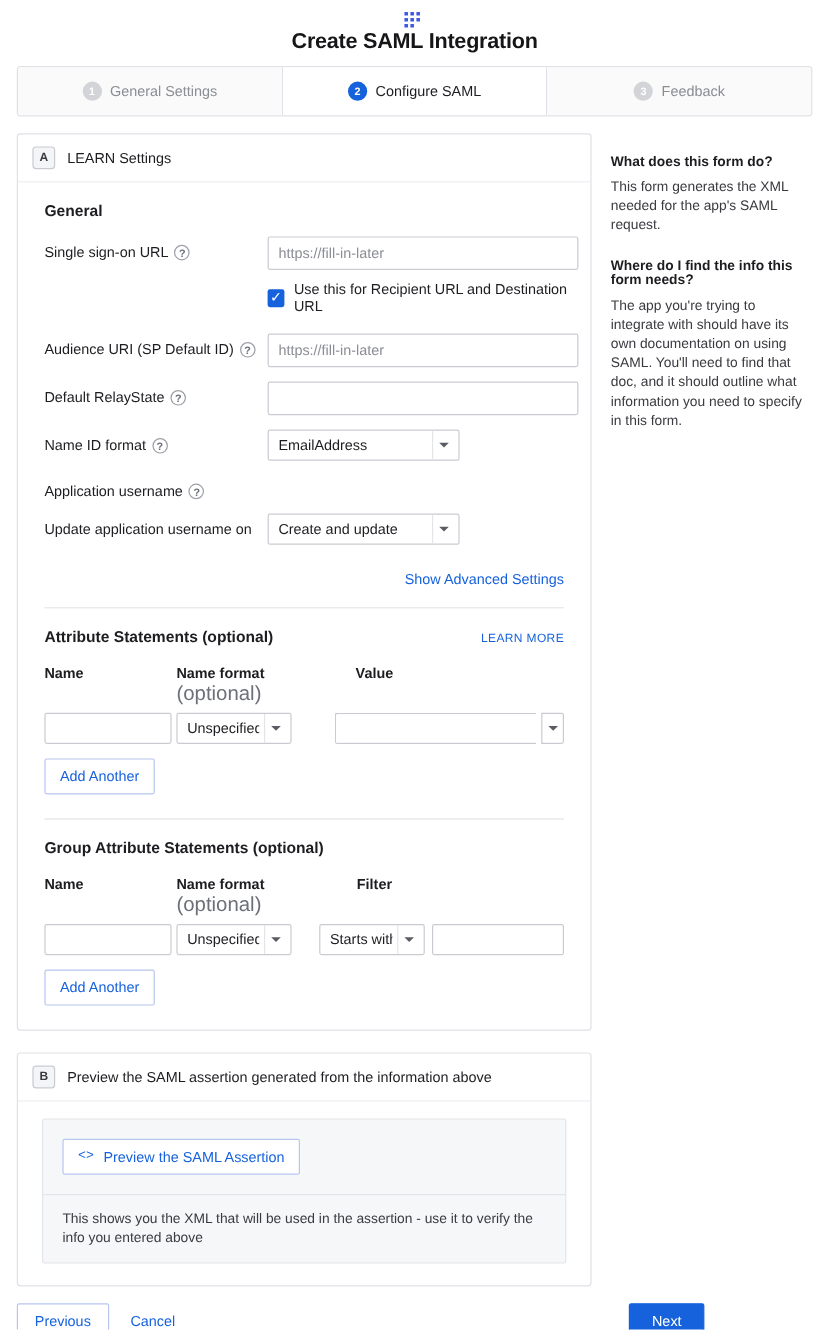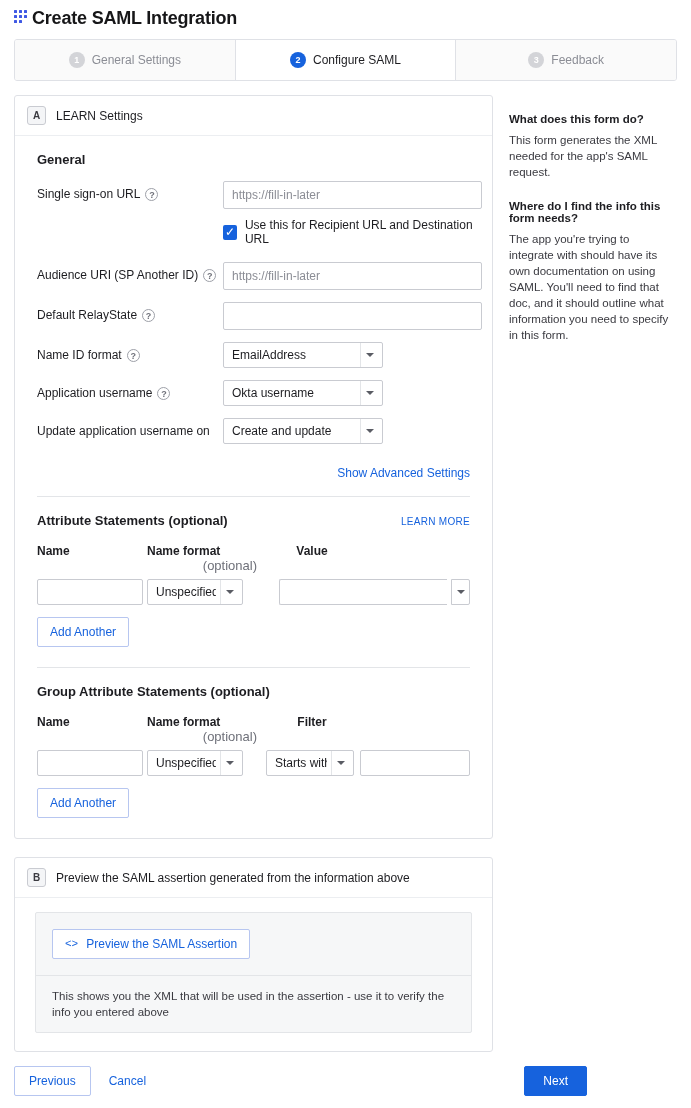--- a/index.html
+++ b/index.html
@@ -8,22 +8,23 @@
     width: 691px; height: 1108px;
     background: #fff;
     font-family: "Liberation Sans", sans-serif;
     color: #1d1d21;
     font-size: 12px;
   }
   .page { width: 691px; min-height: 1108px; position: relative; background: #fff; }
 
   
   .app-header {
-    display: flex; align-items: flex-start;
+    display: flex; align-items: center;
     padding: 8px 14px 6px 14px;
+    flex-direction: column;
   }
   .grid-icon { width: 16px; height: 16px; margin-right: 2px; position: relative; flex: 0 0 auto; }
   .grid-icon i {
     position: absolute; width: 3px; height: 3px; background: #3f59e4; border-radius: .5px;
   }
   .page-title {
     font-size: 18px; font-weight: bold; letter-spacing: -0.2px; color: #161618;
   }
 
   
@@ -142,21 +143,21 @@
   }
 
   hr.sep { border: none; border-top: 1px solid #e3e5e8; margin: 16px 0 16px 0; }
 
   .attr-head { display: flex; align-items: baseline; justify-content: space-between; }
   .attr-title { font-size: 13px; font-weight: bold; }
   .learn-more { font-size: 10px; color: #1662dd; letter-spacing: .3px; cursor: pointer; }
 
   .col-heads { display: flex; margin-top: 16px; }
   .ch { font-size: 12px; font-weight: bold; }
-  .ch .sub { display: block; font-weight: normal; font-size: 13px; color: #6e7079; text-align: right; }
+  .ch .sub { display: block; font-weight: normal; font-size: 17px; color: #6e7079; }
   .c1 { width: 110px; }
   .c2 { width: 110px; }
   .c3 { width: 110px; text-align: center; }
 
   .attr-row { display: flex; align-items: center; gap: 4px; margin-top: 6px; }
   .attr-row input.name { width: 106px; height: 26px; border: 1px solid #c9cbd1; border-radius: 2px; padding: 0 6px; font-size: 12px; }
   .attr-row input.value { width: 176px; height: 26px; border: 1px solid #c9cbd1; border-radius: 2px 0 0 2px; padding: 0 6px; font-size: 12px; border-right: none; }
   .attr-row input.filterval { width: 110px; height: 26px; border: 1px solid #c9cbd1; border-radius: 2px; padding: 0 6px; font-size: 12px; margin-left: 2px; }
   .vbtn {
     width: 22px; height: 26px; border: 1px solid #c9cbd1; border-radius: 0 2px 2px 0;
@@ -263,21 +264,21 @@
             <div class="checkline">
               <span class="cbox">✓</span>
               <span>Use this for Recipient URL and Destination URL</span>
             </div>
           </div>
         </div>
 
         
         <div class="frow" style="margin-top:16px">
           <div class="flabel">
-            <span>Audience URI (SP Another ID)</span>
+            <span>Audience URI (SP Default ID)</span>
             <span class="help">?</span>
           </div>
           <div class="fctrl">
             <input class="txt" type="text" placeholder="https://fill-in-later" style="">
           </div>
         </div>
 
         
         <div class="frow" style="margin-top:10px">
           <div class="flabel">
@@ -304,29 +305,20 @@
               <span class="caret"></span>
             </span>
           </div>
         </div>
 
         
         <div class="frow" style="margin-top:12px">
           <div class="flabel">
             <span>Application username</span>
             <span class="help">?</span>
-          </div>
-          <div class="fctrl">
-            <span class="sel-wrap">
-              <select class="sel w160">
-                <option>Okta username</option>
-              </select>
-              <span class="divider"></span>
-              <span class="caret"></span>
-            </span>
           </div>
         </div>
 
         
         <div class="frow" style="margin-top:12px">
           <div class="flabel">
             <span>Update application username on</span>
           </div>
           <div class="fctrl">
             <span class="sel-wrap">

